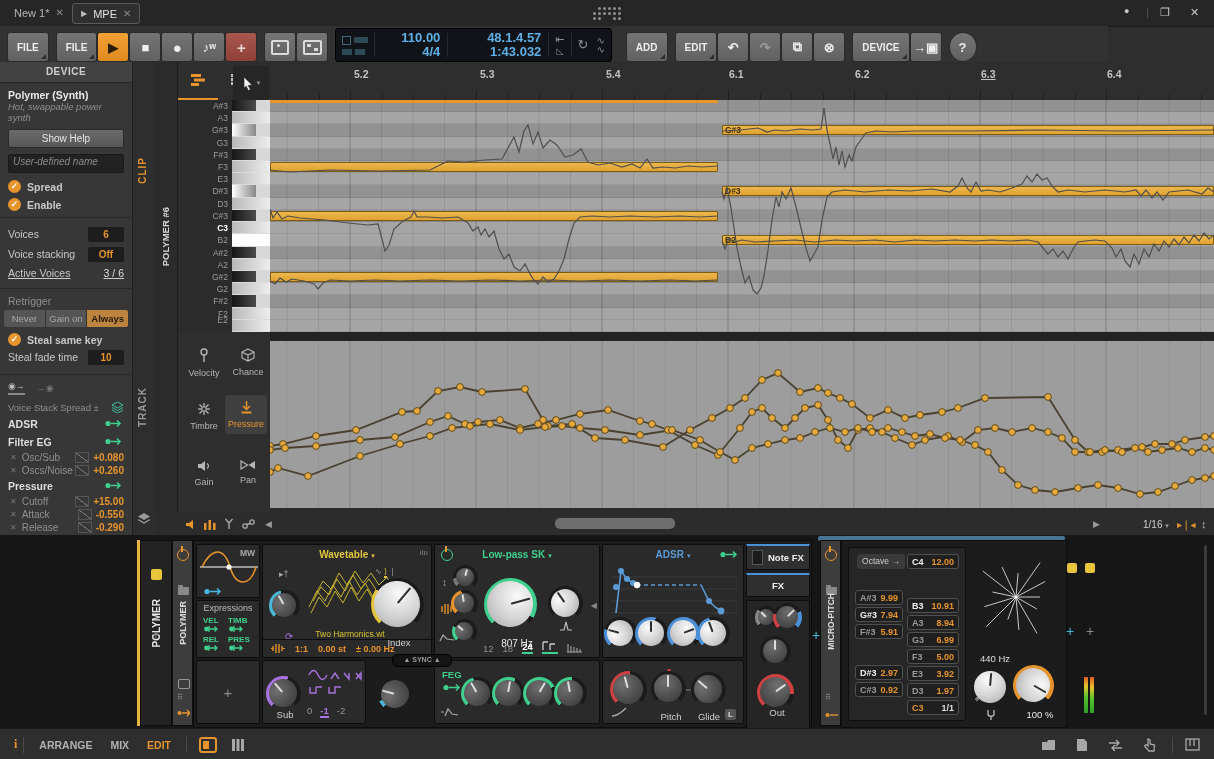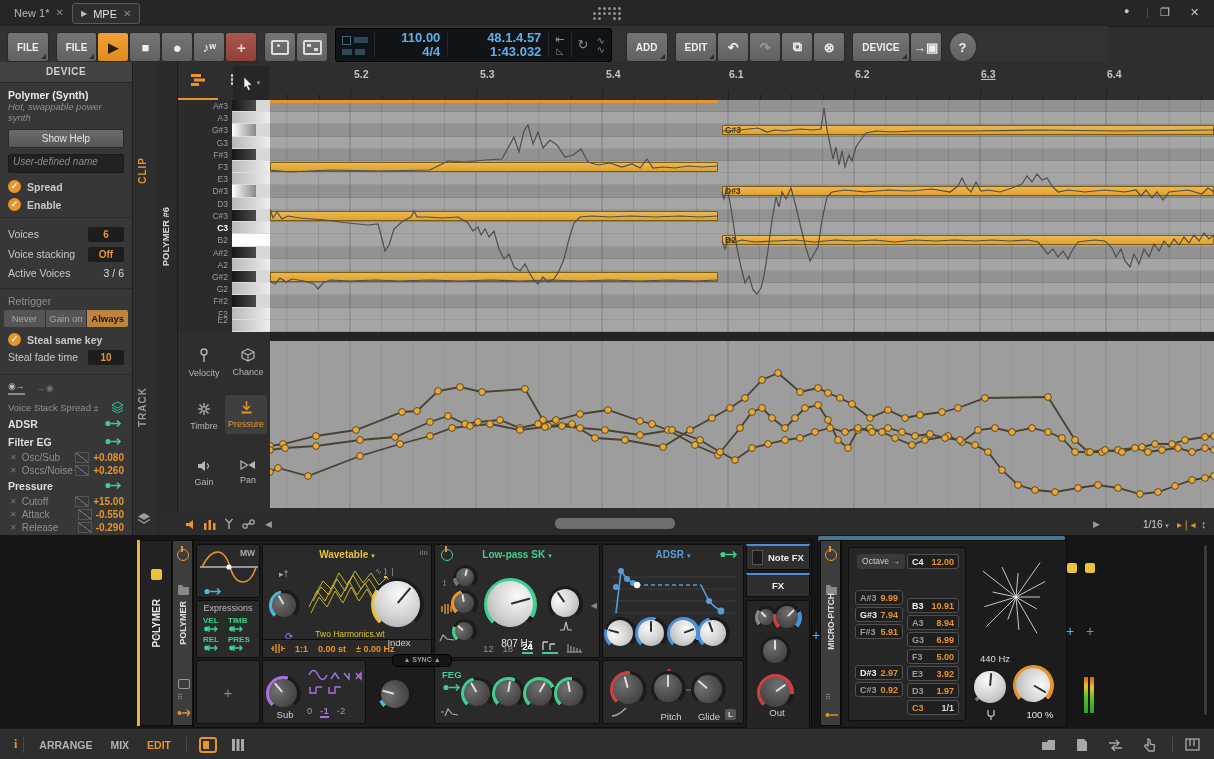--- a/index.html
+++ b/index.html
@@ -242,21 +242,21 @@
       </div>
     <div class="hr"></div>
     <div class="irow" style="height:20px;">
         <span class="ilabel">Voices</span>
         <span class="ival">6</span>
       </div>
     <div class="irow" style="height:20px;">
         <span class="ilabel">Voice stacking</span>
         <span class="ival">Off</span>
       </div>
-    <div class="irow" style="height:18px;">
+    <div class="irow" style="height:18px;text-decoration:underline;">
         <span class="ilabel">Active Voices</span>
         <span class="ilabel" style="color:#ddd;">3 / 6</span>
       </div>
     <div class="hr"></div>
     <div class="irow">
         <span class="ilabel idim">Retrigger</span>
       </div>
     <div style="height:3px;"></div>
     <div class="seg">
       <b>Never</b>

